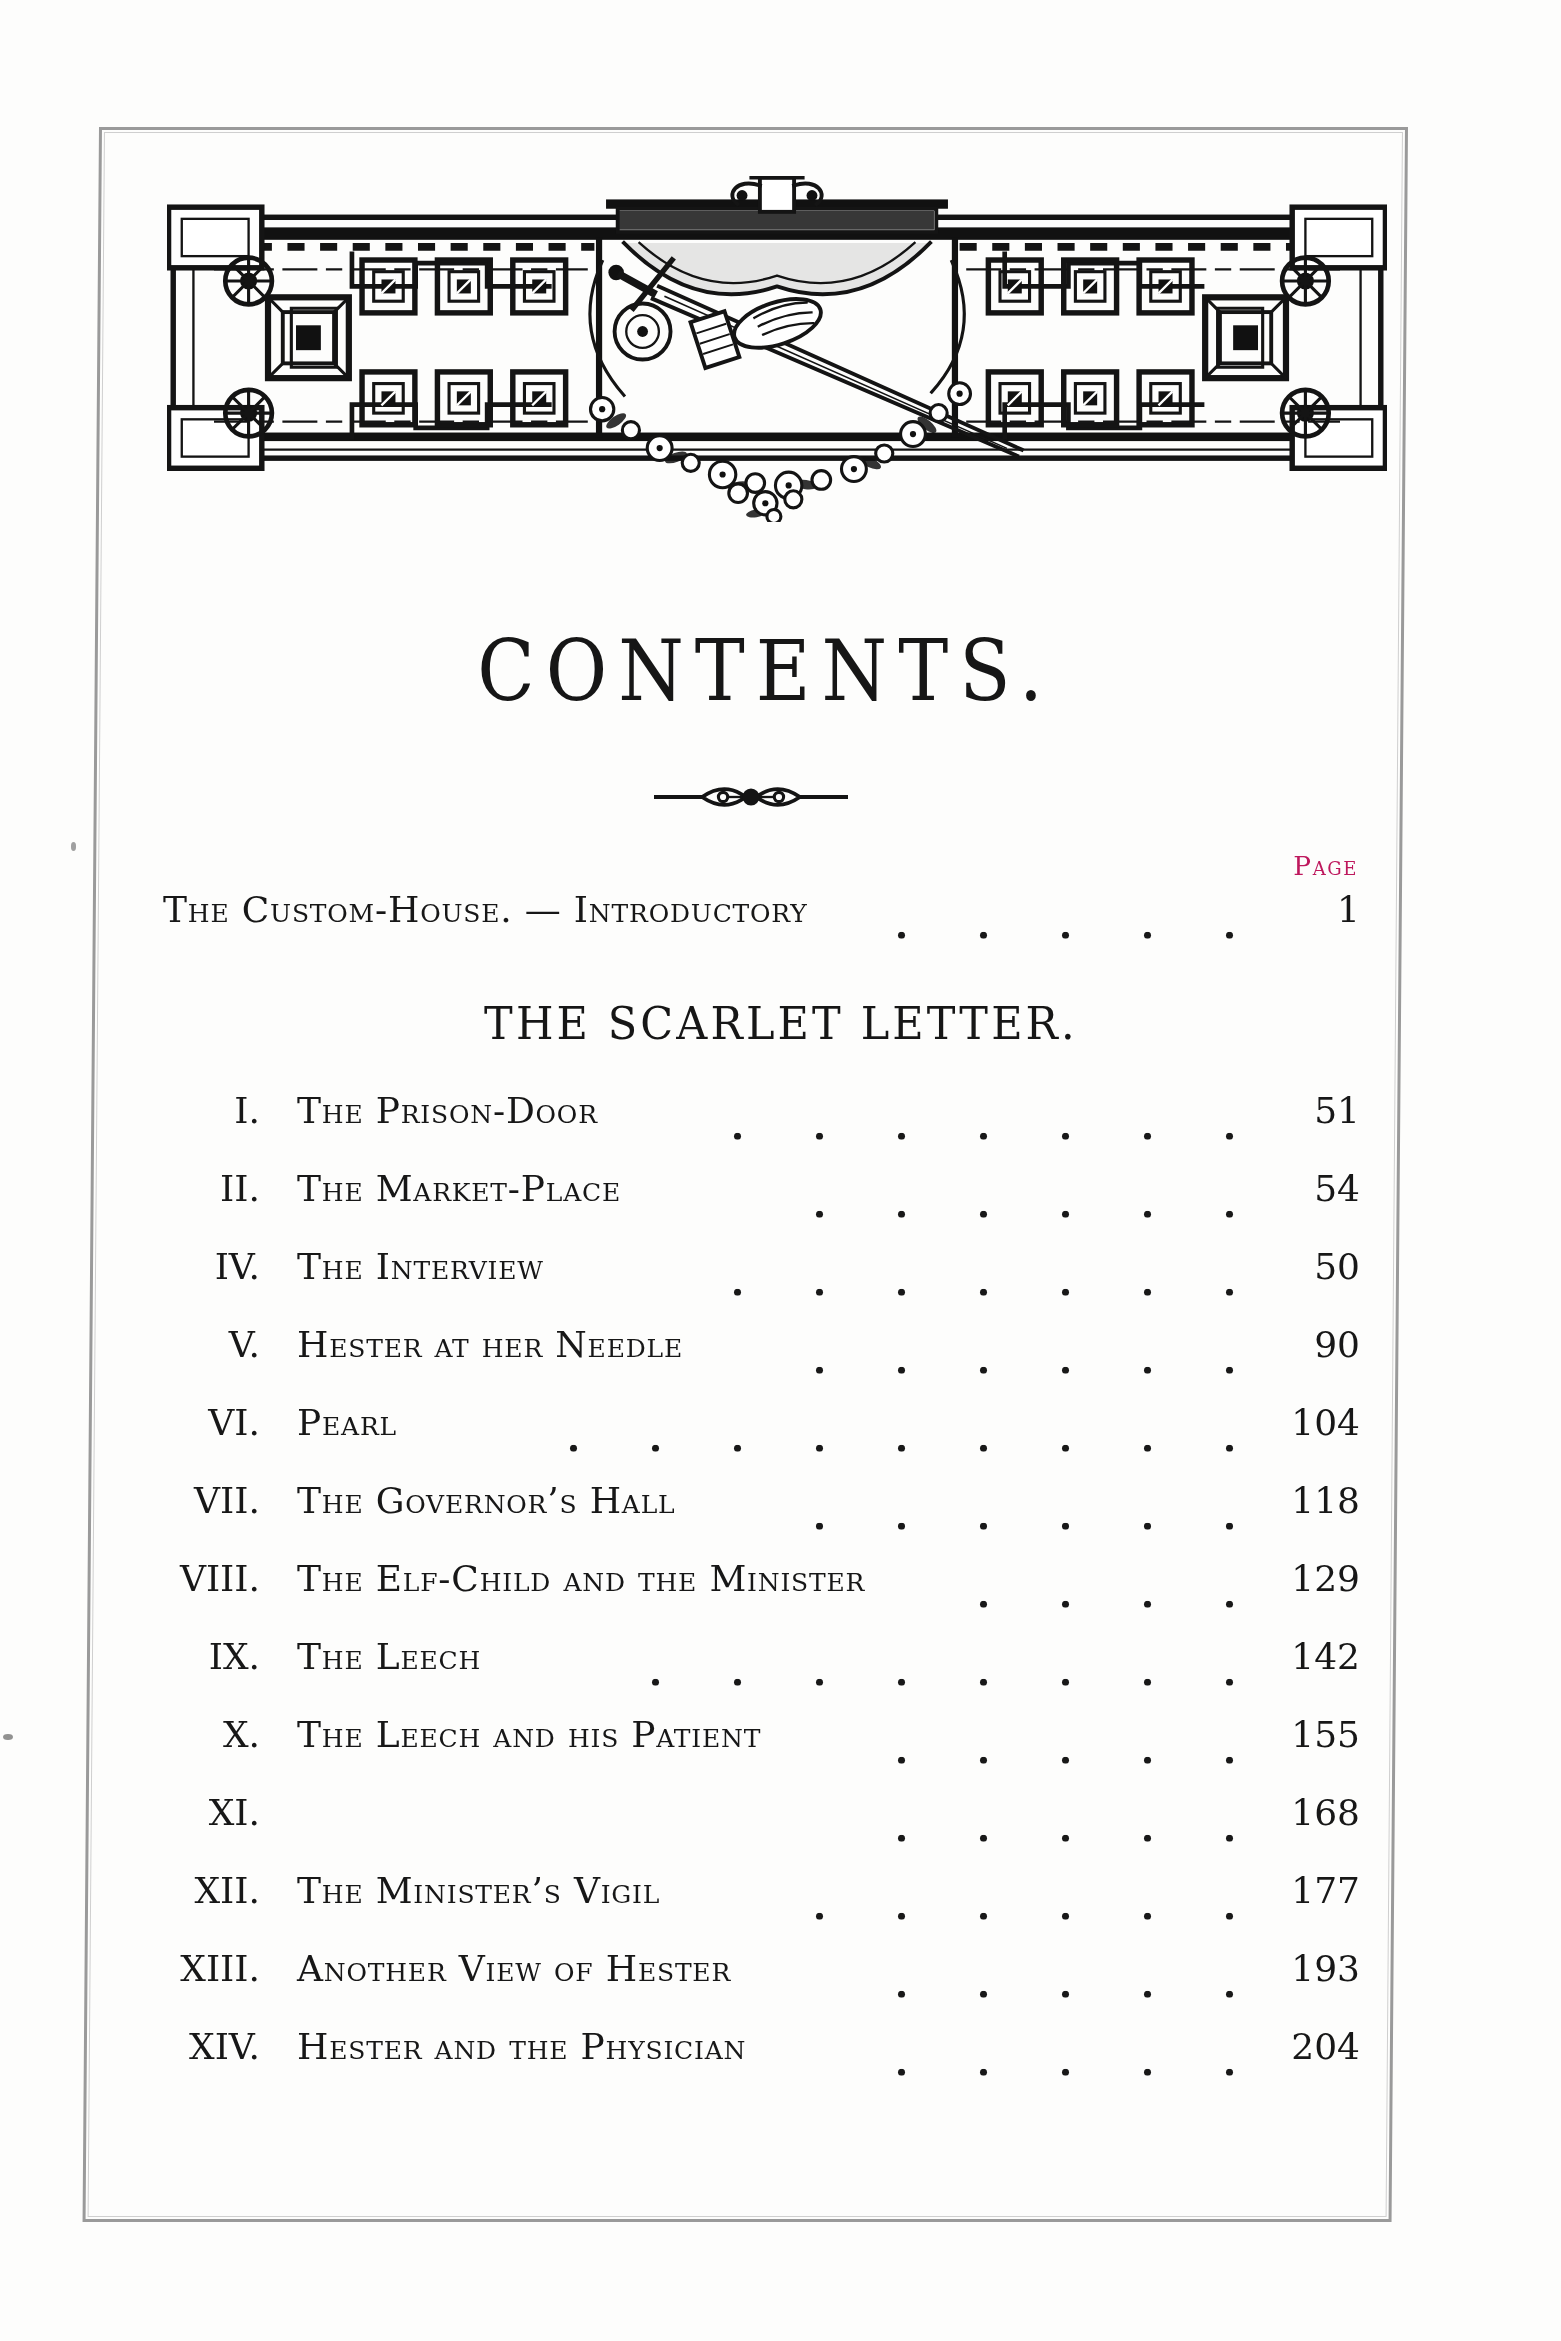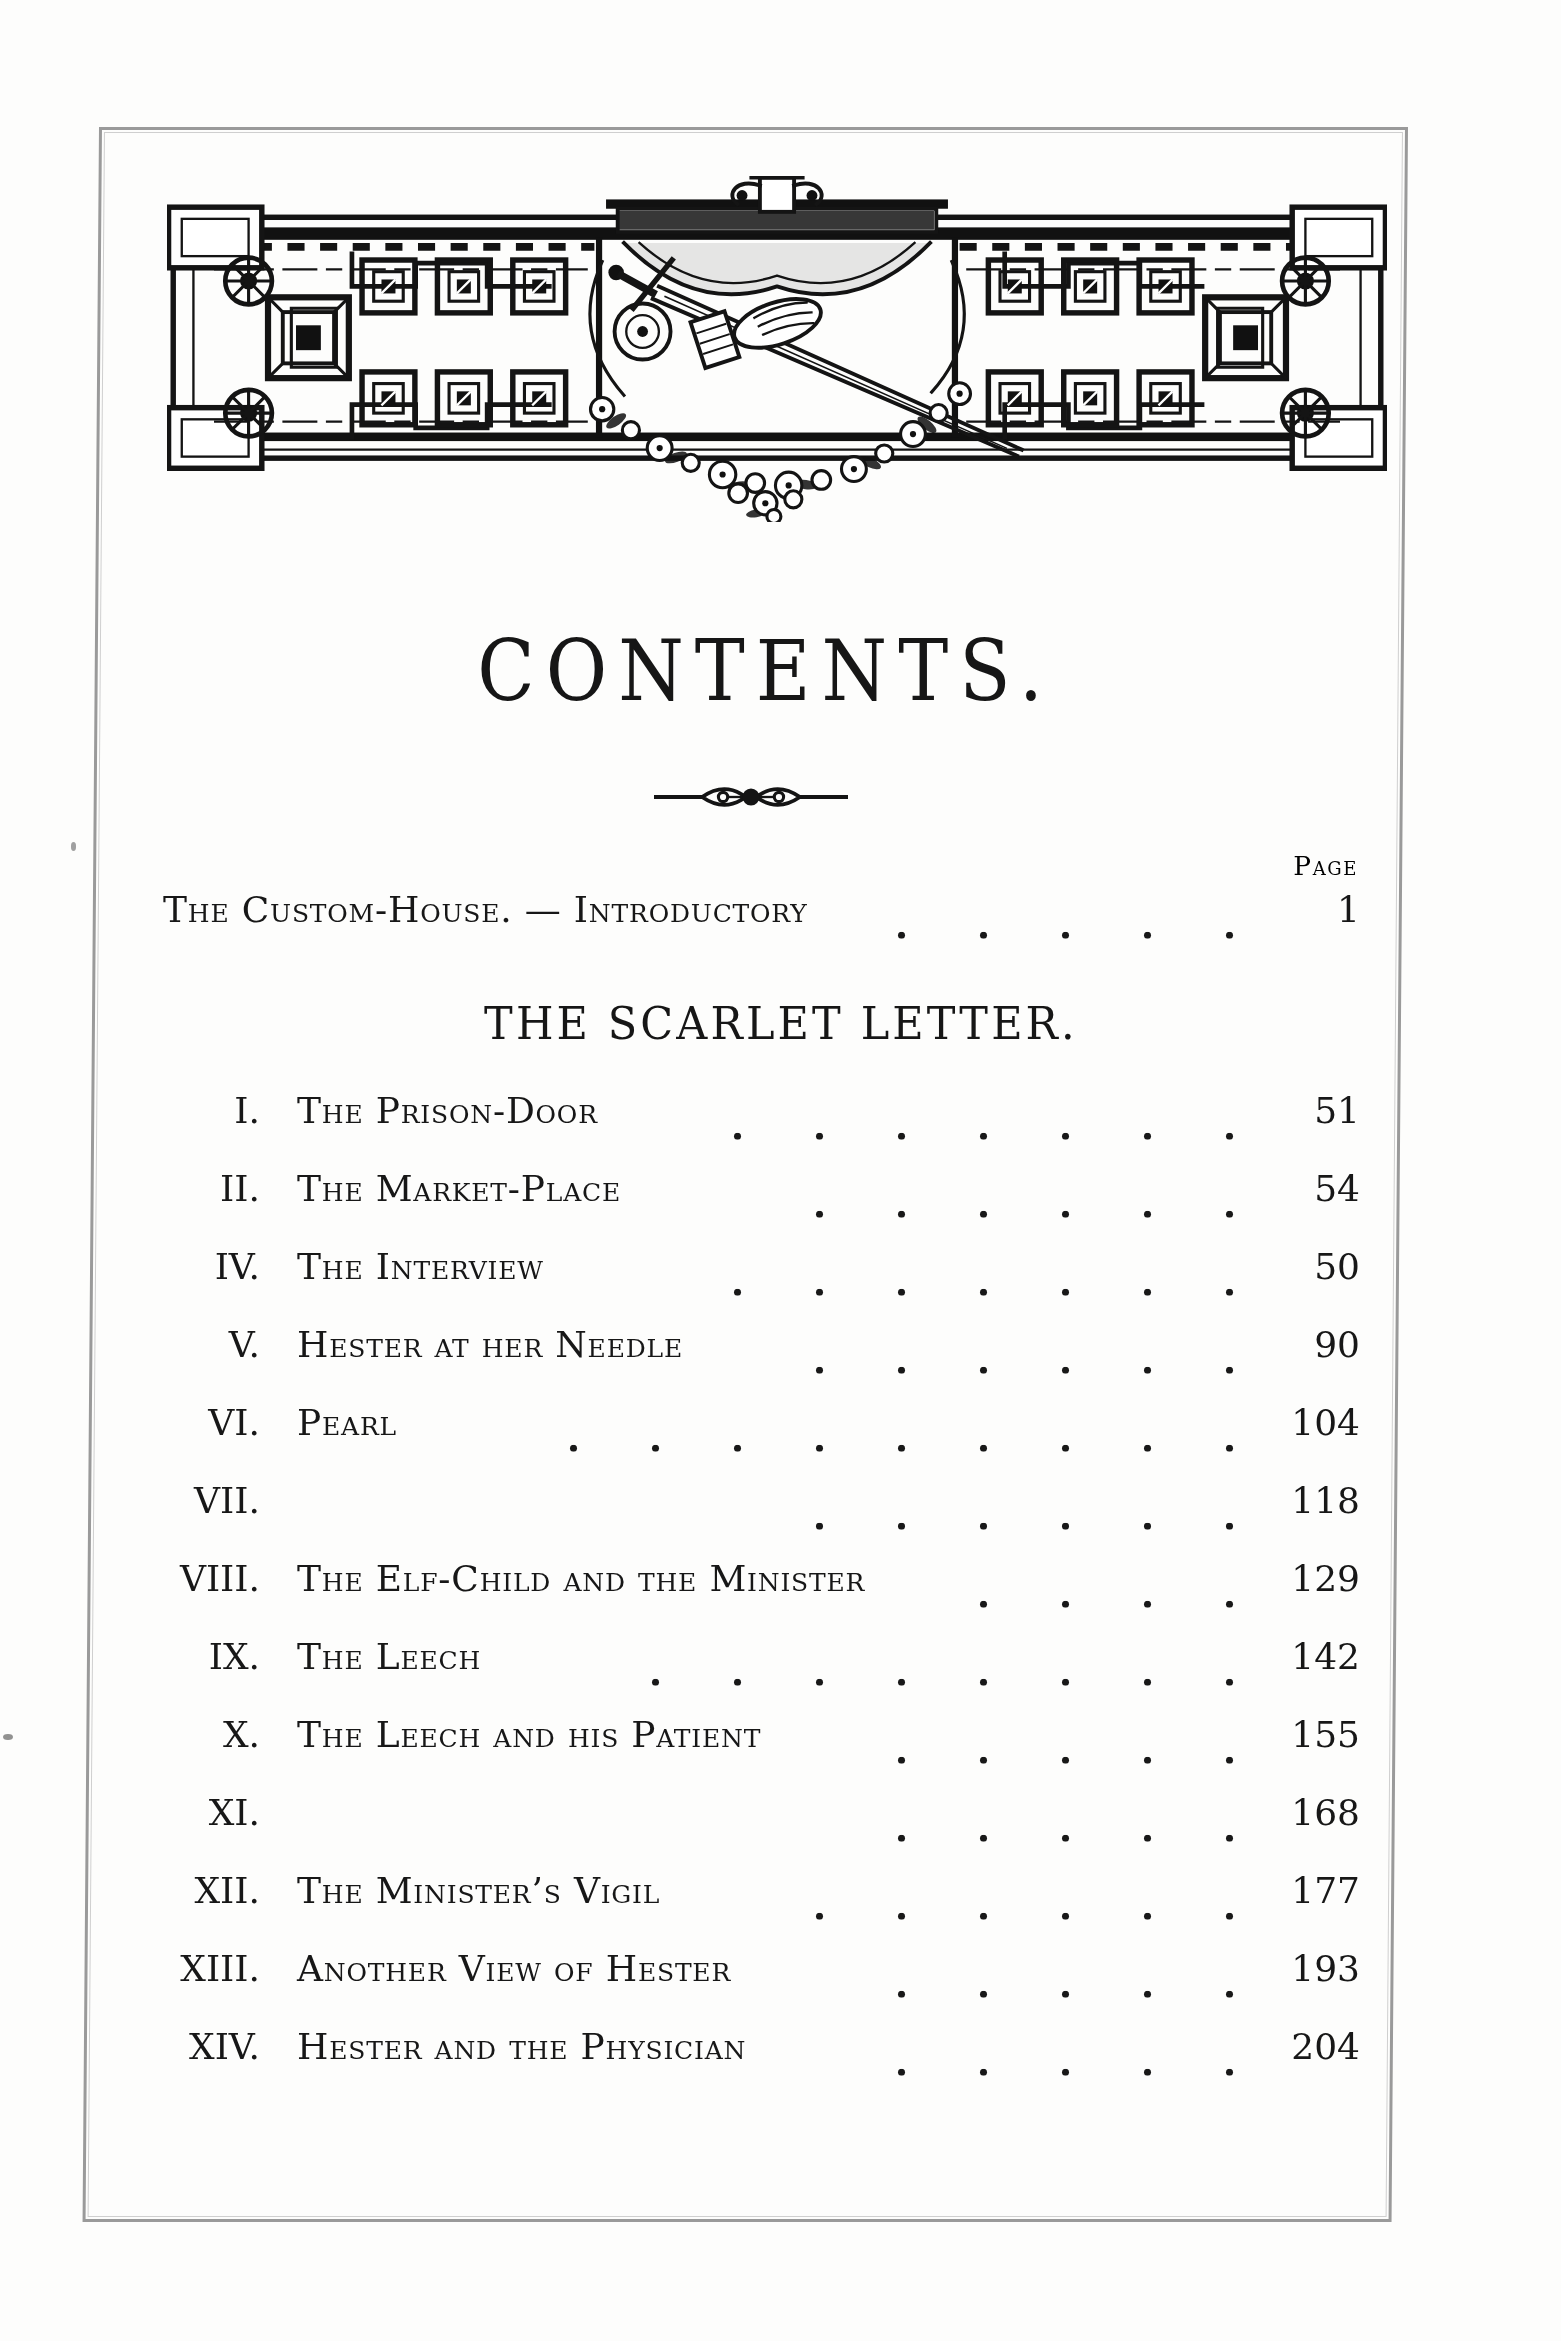--- a/index.html
+++ b/index.html
@@ -30,21 +30,21 @@
     font-size:75px;letter-spacing:11px;font-weight:normal;margin:0;
     transform:scaleY(1.12);transform-origin:top center;color:#161616;
   }
   
   .divider{position:absolute;left:654px;top:775px;width:194px;height:44px;}
   .divider svg{width:100%;height:100%;display:block;}
 
   
   .page-label{
     position:absolute;top:850px;right:204px;
-    font-variant:small-caps;font-size:26.4px;letter-spacing:1.6px;color:#000000;
+    font-variant:small-caps;font-size:26.4px;letter-spacing:1.6px;color:#be185d;
   }
 
   
   .toc-row{
     display:flex;align-items:baseline;height:78px;padding-top:20px;
     box-sizing:border-box;font-size:36px;line-height:1.1;color:#171717;
   }
   .intro-row{position:absolute;left:140px;top:870px;width:1220px;padding-left:23px;}
   .section-heading{
     position:absolute;left:0;top:997px;width:1562px;margin:0;text-align:center;
@@ -322,20 +322,21 @@
         <span class="dot"></span>
         <span class="dot"></span>
         <span class="dot"></span>
         <span class="dot"></span>
       </span>
     <span class="pg">104</span>
   </div>
 
   <div class="toc-row">
     <span class="num">VII.</span>
+    <span class="entry-title">The Governor’s Hall</span>
     <span class="leader">
         <span class="dot"></span>
         <span class="dot"></span>
         <span class="dot"></span>
         <span class="dot"></span>
         <span class="dot"></span>
         <span class="dot"></span>
       </span>
     <span class="pg">118</span>
   </div>

